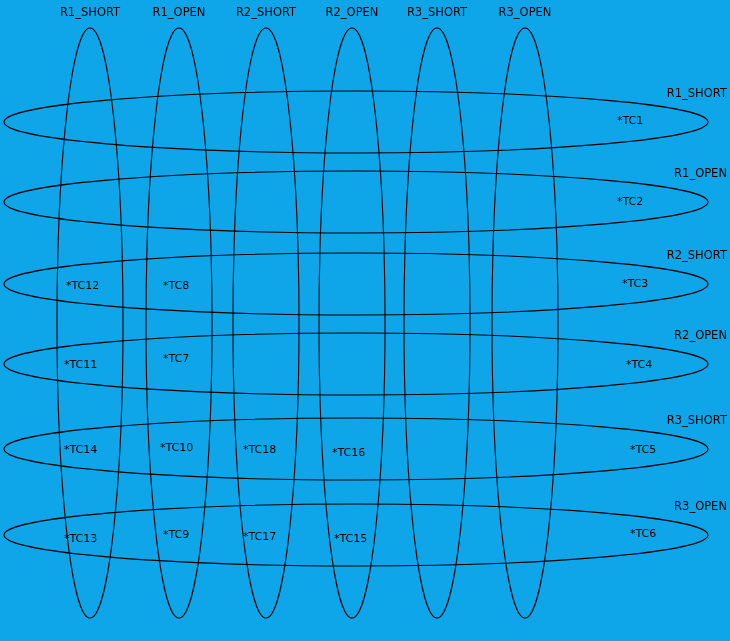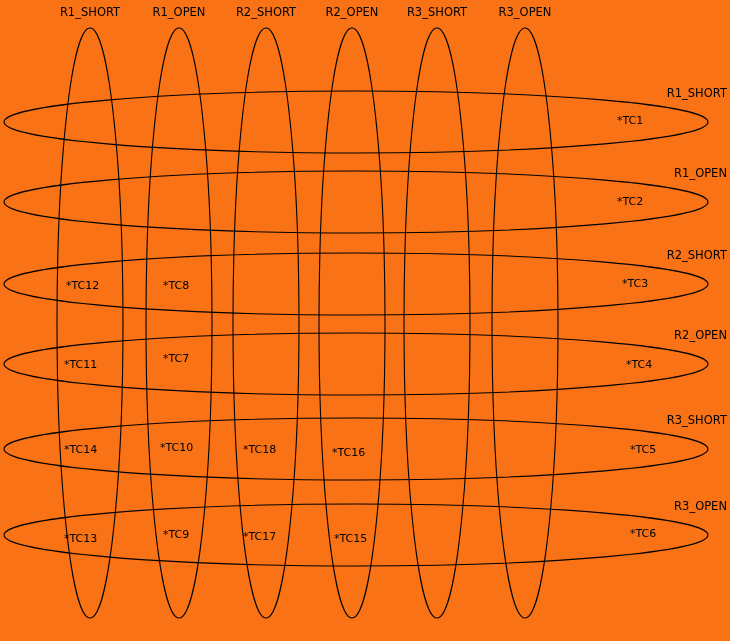--- a/index.html
+++ b/index.html
@@ -4,21 +4,21 @@
 <style>
   html, body {
     margin: 0;
     padding: 0;
     background: #ffffff;
   }
   .canvas {
     position: relative;
     width: 730px;
     height: 641px;
-    background: #f97316;
+    background: #0ea5e9;
     overflow: hidden;
   }
   svg {
     display: block;
   }
   .shape {
     fill: none;
     stroke: #000000;
     stroke-width: 1.1;
   }

